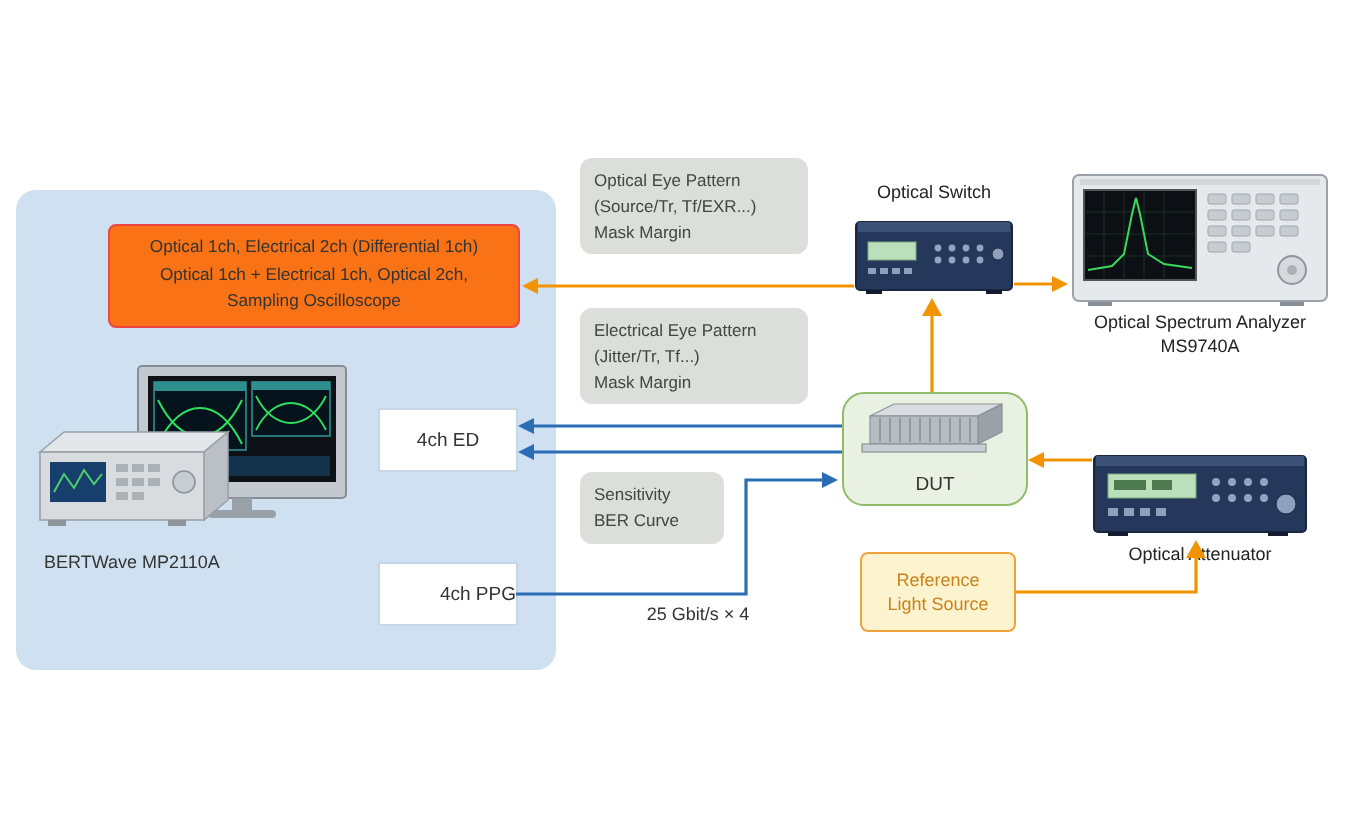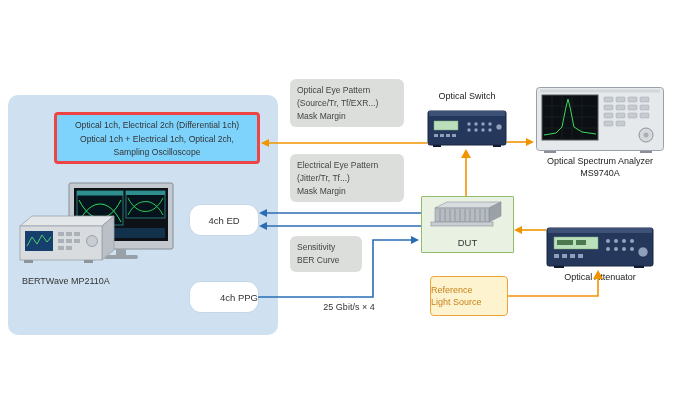--- a/index.html
+++ b/index.html
@@ -7,42 +7,42 @@
     position:relative;width:680px;height:417px;background:#ffffff;
     font-family:"Liberation Sans",sans-serif;color:#333;overflow:hidden;
   }
   .abs{position:absolute;}
   .panel{
     left:8px;top:95px;width:270px;height:240px;
     background:#cfe1f1;border-radius:10px;
   }
   .scope-box{
     left:54px;top:112px;width:206px;height:52px;box-sizing:border-box;
-    background:#7dd3fc;border:3px solid #ef4444;border-radius:4px;
+    background:#f97316;border:1px solid #ef4444;border-radius:4px;
     font-size:8.6px;line-height:13.5px;text-align:center;padding-top:4px;color:#333;
   }
   .white-chip{
-    width:68px;height:30px;background:#fff;border-radius:11px;
+    width:68px;height:30px;background:#fff;border-radius:0;
     display:flex;align-items:center;justify-content:center;
     font-size:9.5px;color:#333;box-shadow:0 0 0 1px rgba(0,0,0,0.04);
   }
   .gray-box{
     box-sizing:border-box;background:#dbdedb;border-radius:6px;
     font-size:8.5px;line-height:13px;color:#444;padding:5px 7px;
   }
   .dev-label{font-size:9px;color:#222;text-align:center;line-height:11.5px;}
   .dut-box{
     left:421px;top:196px;width:93px;height:57px;box-sizing:border-box;
-    background:#e9f2e2;border:1px solid #8fbb6a;border-radius:1px;
+    background:#e9f2e2;border:1px solid #8fbb6a;border-radius:11px;
   }
   .dut-label{position:absolute;left:0;bottom:4px;width:100%;text-align:center;font-size:9.5px;color:#333;}
   .rls-box{
     left:430px;top:276px;width:78px;height:40px;box-sizing:border-box;
     background:#fdf3cf;border:1px solid #f0a23c;border-radius:4px;
-    display:flex;flex-direction:column;justify-content:center;
+    display:flex;flex-direction:column;align-items:center;justify-content:center;
     font-size:9px;line-height:12px;color:#c9831a;
   }
   .bitrate{left:306px;top:302px;width:86px;text-align:center;font-size:9px;color:#333;}
   .bw-label{left:22px;top:276px;width:150px;font-size:9px;color:#333;}
   svg{display:block;}
 </style>
 </head>
 <body>
 
 <div id="canvas">

